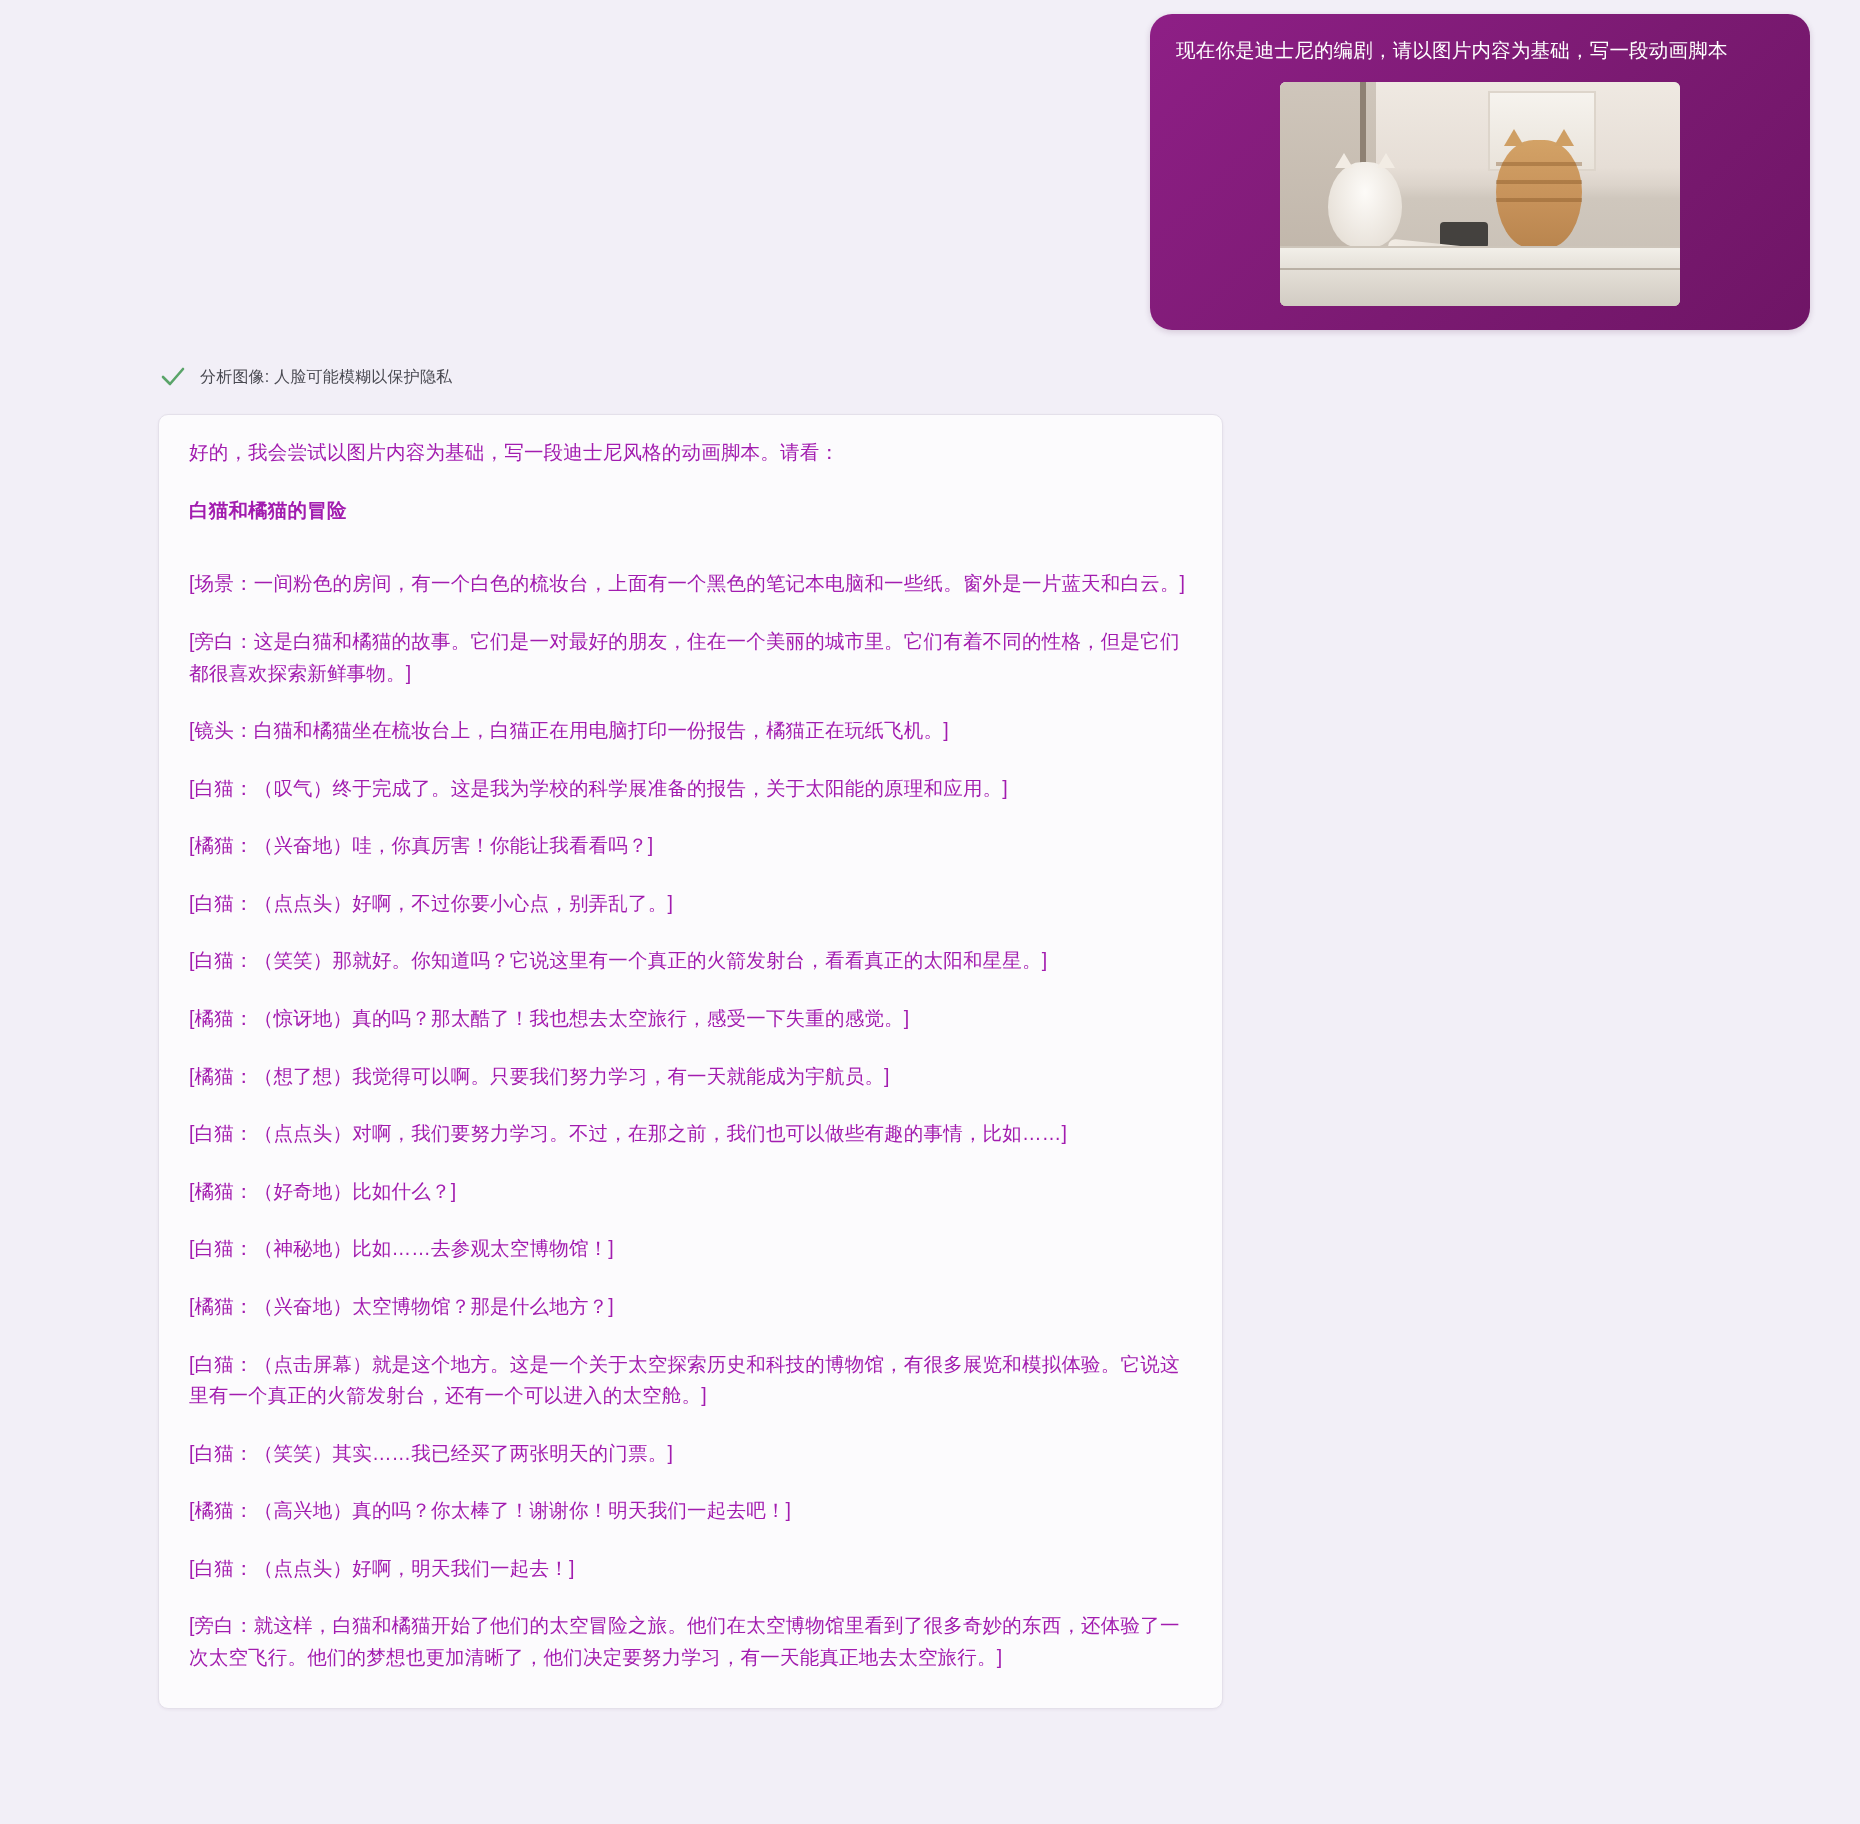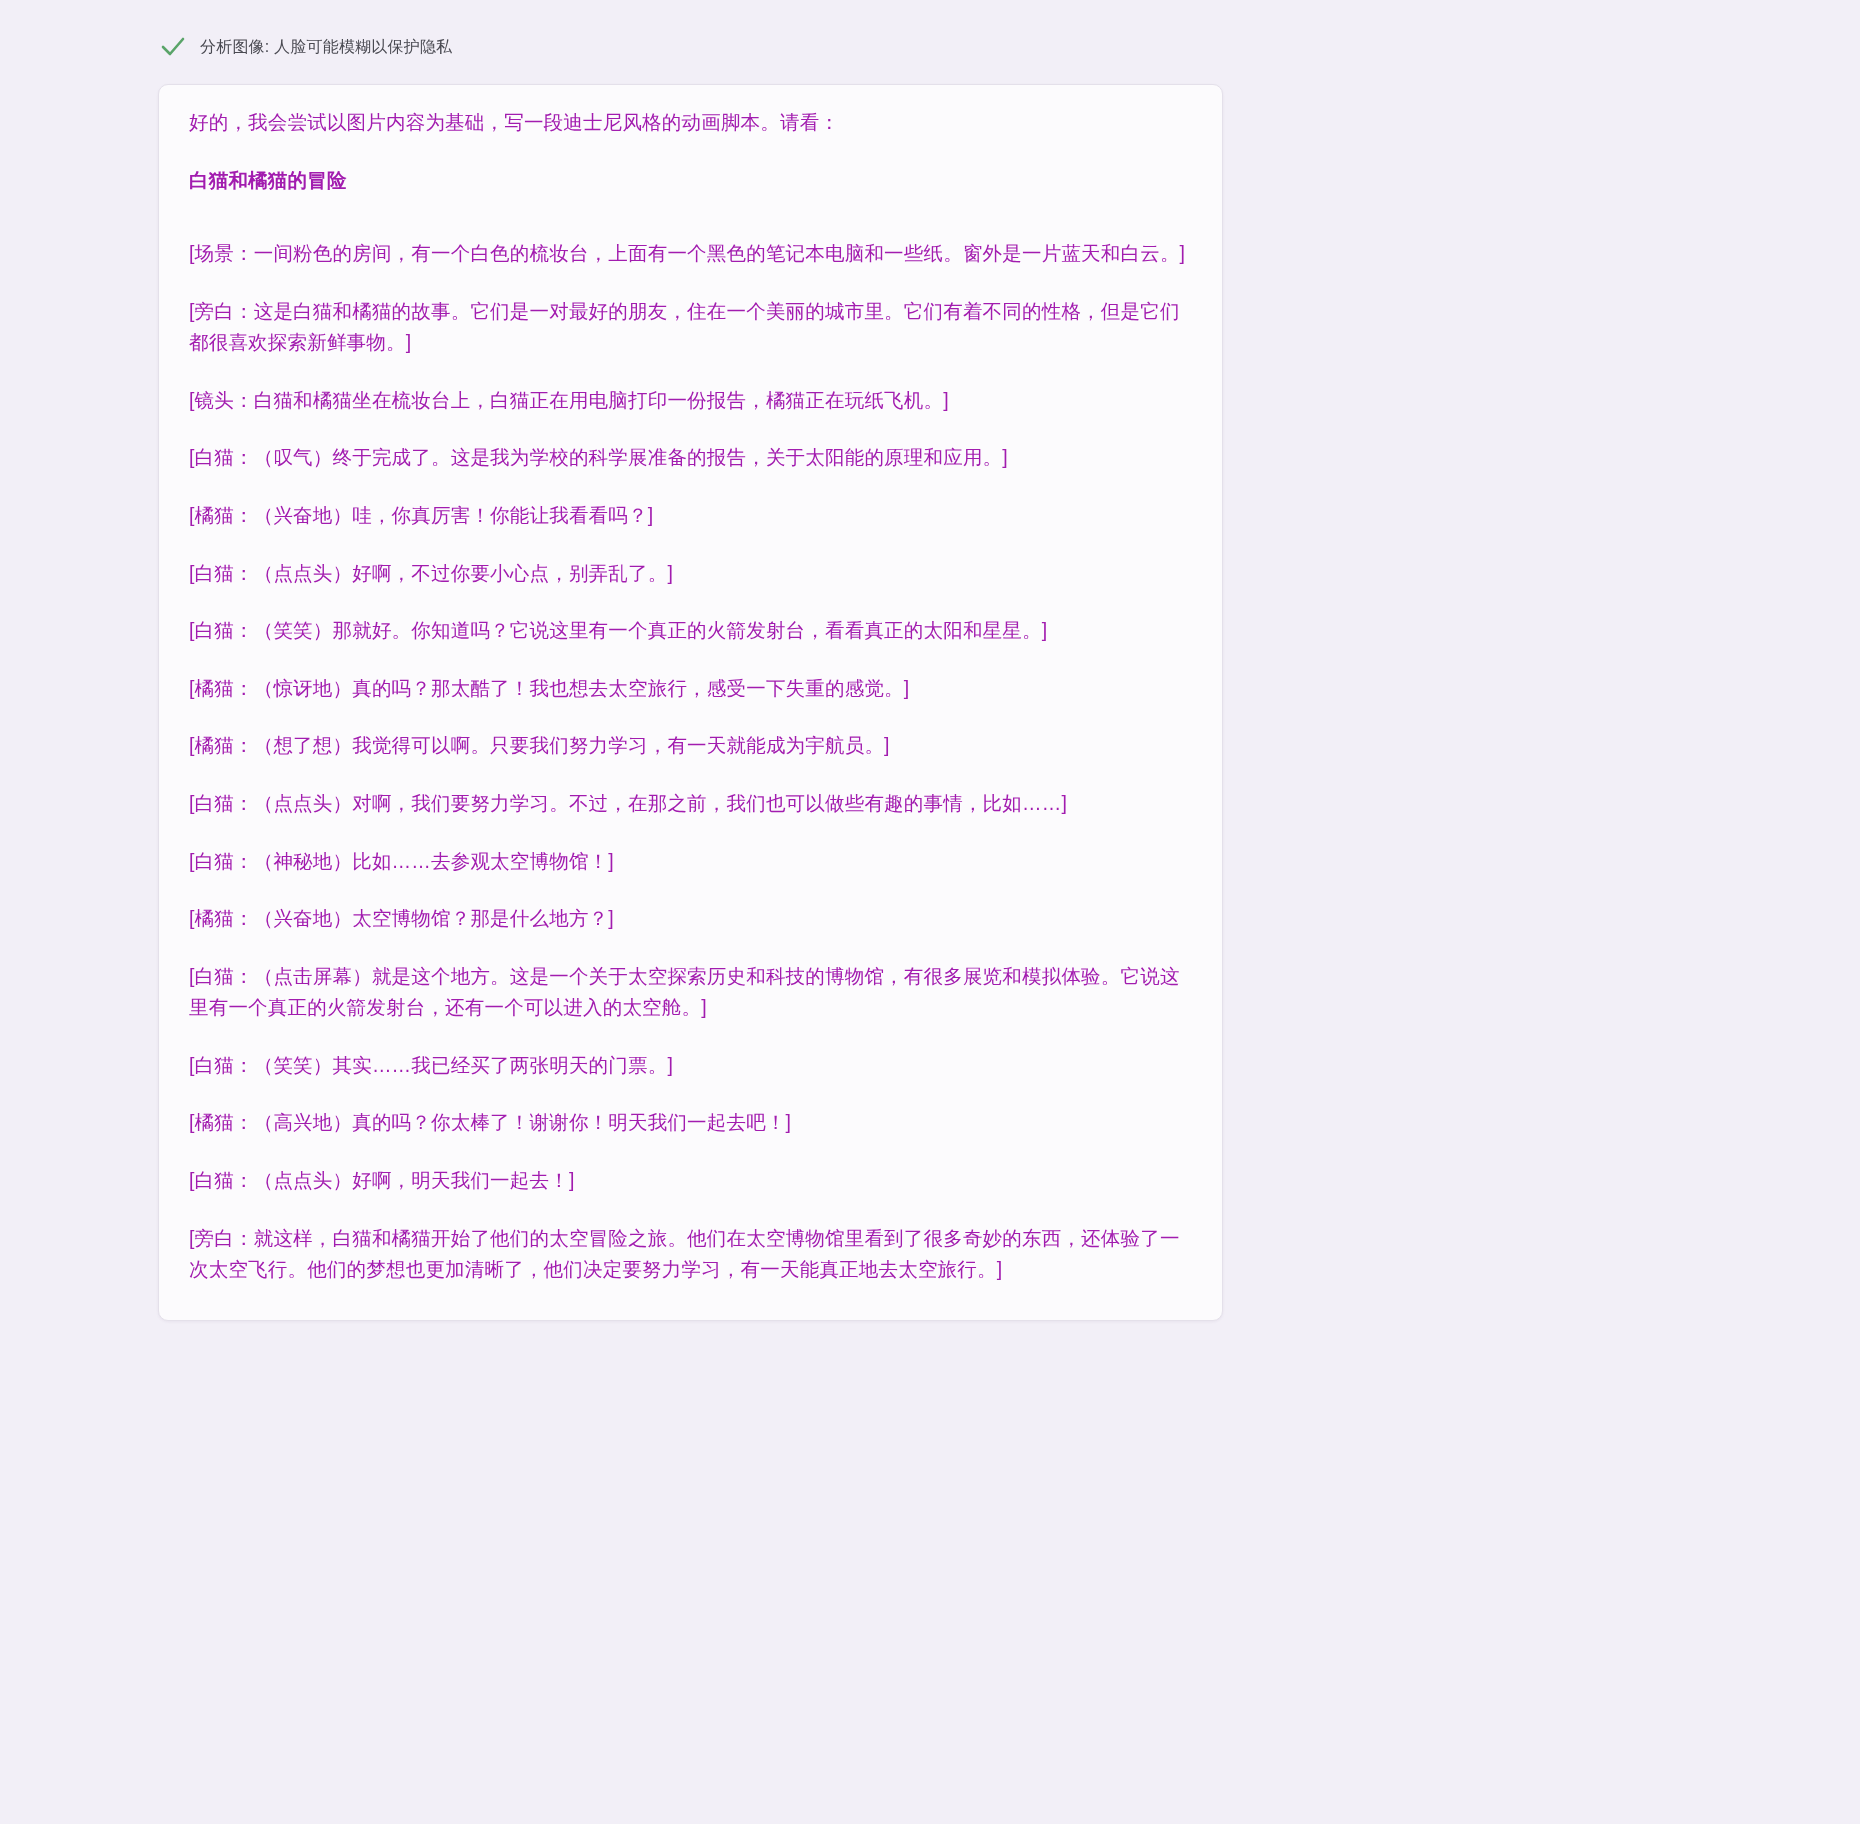--- a/index.html
+++ b/index.html
@@ -167,20 +167,42 @@
   .answer-body p.heading {
     font-weight: bold;
     margin-bottom: 42px;
   }
 </style>
 </head>
 <body>
 
 <div class="page">
 
+  <div class="user-row">
+    <div class="user-bubble">
+      <div class="user-text">现在你是迪士尼的编剧，请以图片内容为基础，写一段动画脚本</div>
+      <div class="user-image-wrap">
+        <div class="photo">
+          <div class="wall-left"></div>
+          <div class="door-frame"></div>
+          <div class="window"></div>
+          <div class="shadow-box"></div>
+          <div class="cat-white"></div>
+          <div class="cat-white-tail"></div>
+          <div class="cat-orange">
+            <div class="cat-orange-stripe" style="top:22px"></div>
+            <div class="cat-orange-stripe" style="top:40px"></div>
+            <div class="cat-orange-stripe" style="top:58px"></div>
+          </div>
+          <div class="counter"></div>
+          <div class="counter-line"></div>
+        </div>
+      </div>
+    </div>
+  </div>
 
   <div class="analysis-row">
     <span class="check-icon">
       <svg viewBox="0 0 26 26" width="26" height="26" aria-hidden="true">
         <path d="M3 13 L10 20 L23 5" fill="none" stroke="#5aa469" stroke-width="2.6" stroke-linecap="round" stroke-linejoin="round"></path>
       </svg>
     </span>
     <span class="analysis-text">分析图像: 人脸可能模糊以保护隐私</span>
   </div>
 
@@ -191,20 +213,21 @@
       <p>[场景：一间粉色的房间，有一个白色的梳妆台，上面有一个黑色的笔记本电脑和一些纸。窗外是一片蓝天和白云。]</p>
       <p>[旁白：这是白猫和橘猫的故事。它们是一对最好的朋友，住在一个美丽的城市里。它们有着不同的性格，但是它们都很喜欢探索新鲜事物。]</p>
       <p>[镜头：白猫和橘猫坐在梳妆台上，白猫正在用电脑打印一份报告，橘猫正在玩纸飞机。]</p>
       <p>[白猫：（叹气）终于完成了。这是我为学校的科学展准备的报告，关于太阳能的原理和应用。]</p>
       <p>[橘猫：（兴奋地）哇，你真厉害！你能让我看看吗？]</p>
       <p>[白猫：（点点头）好啊，不过你要小心点，别弄乱了。]</p>
       <p>[白猫：（笑笑）那就好。你知道吗？它说这里有一个真正的火箭发射台，看看真正的太阳和星星。]</p>
       <p>[橘猫：（惊讶地）真的吗？那太酷了！我也想去太空旅行，感受一下失重的感觉。]</p>
       <p>[橘猫：（想了想）我觉得可以啊。只要我们努力学习，有一天就能成为宇航员。]</p>
       <p>[白猫：（点点头）对啊，我们要努力学习。不过，在那之前，我们也可以做些有趣的事情，比如……]</p>
+      <p>[橘猫：（好奇地）比如什么？]</p>
       <p>[白猫：（神秘地）比如……去参观太空博物馆！]</p>
       <p>[橘猫：（兴奋地）太空博物馆？那是什么地方？]</p>
       <p>[白猫：（点击屏幕）就是这个地方。这是一个关于太空探索历史和科技的博物馆，有很多展览和模拟体验。它说这里有一个真正的火箭发射台，还有一个可以进入的太空舱。]</p>
       <p>[白猫：（笑笑）其实……我已经买了两张明天的门票。]</p>
       <p>[橘猫：（高兴地）真的吗？你太棒了！谢谢你！明天我们一起去吧！]</p>
       <p>[白猫：（点点头）好啊，明天我们一起去！]</p>
       <p>[旁白：就这样，白猫和橘猫开始了他们的太空冒险之旅。他们在太空博物馆里看到了很多奇妙的东西，还体验了一次太空飞行。他们的梦想也更加清晰了，他们决定要努力学习，有一天能真正地去太空旅行。]</p>
     </div>
 
   </div>

